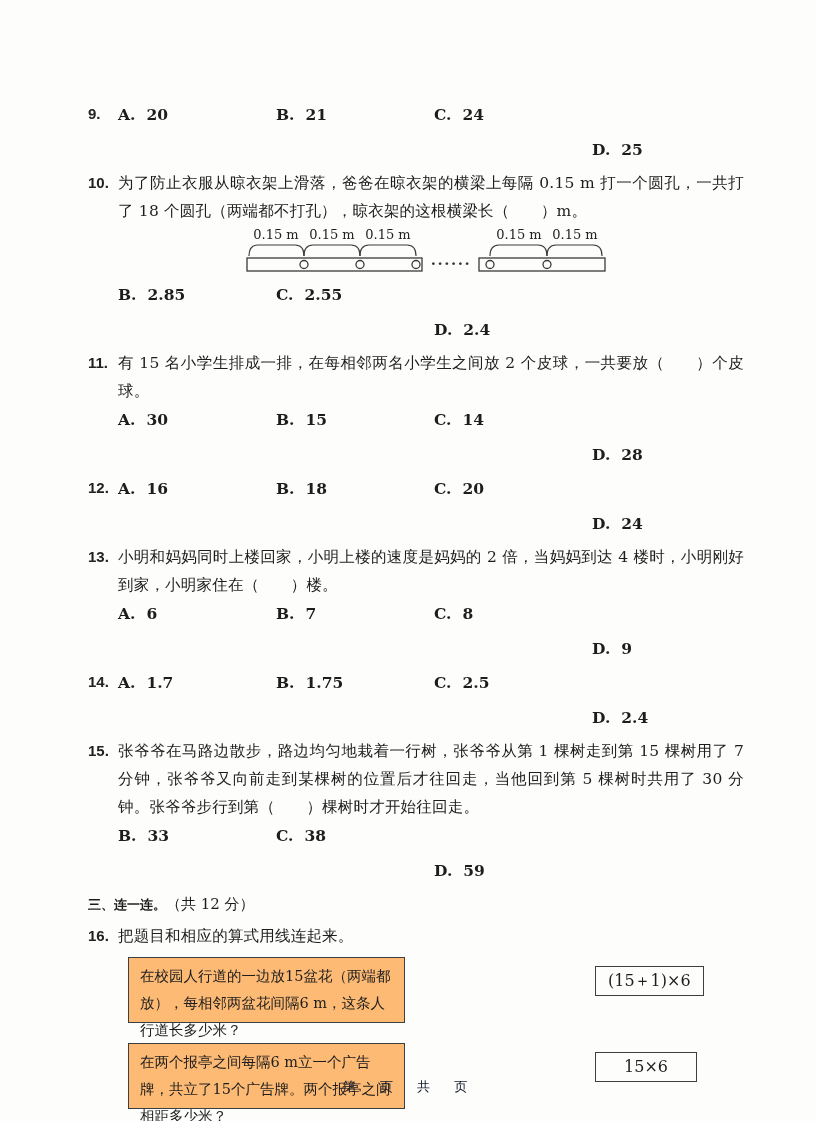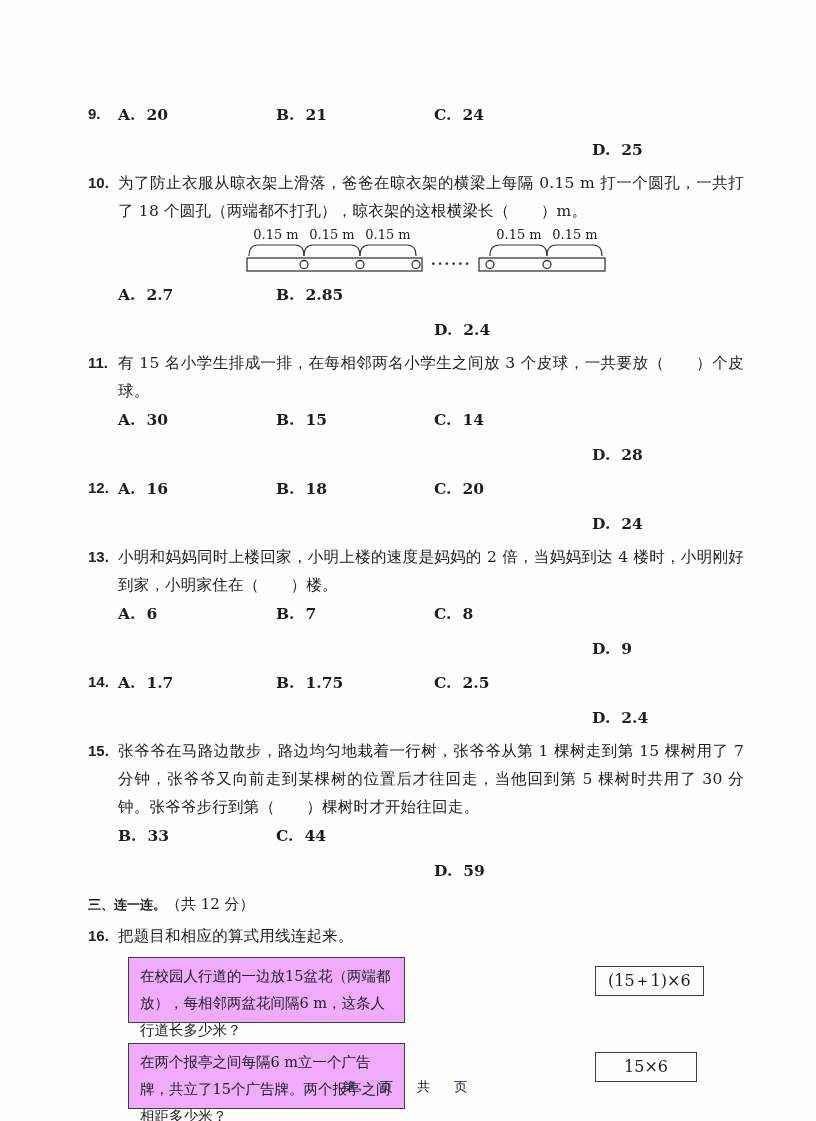--- a/index.html
+++ b/index.html
@@ -51,21 +51,21 @@
   .pair { position: relative; height: 66px; margin-bottom: 20px; }
   .problem-box {
     position: absolute;
     left: 0; top: 0;
     width: 277px;
     height: 66px;
     border: 1.5px solid #3e3e3e;
     padding: 5px 11px;
     font-size: 14.5px;
     line-height: 27px;
-    background: #f0abfc;
+    background: #fdba74;
   }
   .expr-box {
     position: absolute;
     left: 467px;
     top: 9px;
     min-width: 102px;
     border: 1.5px solid #3e3e3e;
     padding: 2px 12px;
     font-size: 16px;
     line-height: 24px;
@@ -136,31 +136,31 @@
             <text class="dots" x="206" y="41" text-anchor="middle">······</text>
 
             <g stroke="#3a3a3a" stroke-width="1.3" fill="none">
               <rect x="234" y="30" width="126" height="13" fill="#fdfdfc"></rect>
               <circle cx="245" cy="36.5" r="4" fill="#fdfdfc"></circle>
               <circle cx="302" cy="36.5" r="4" fill="#fdfdfc"></circle>
             </g>
           </svg>
         </div>
         <div class="opts">
-          <span class="opt"><span class="lab">A.</span><span>2.7</span></span>
           <span class="opt"><span class="lab">B.</span><span>2.85</span></span>
+          <span class="opt"><span class="lab">C.</span><span>2.55</span></span>
           <span class="opt"><span class="lab">D.</span><span>2.4</span></span>
         </div>
       </div>
     </div>
 
     <div class="q">
       <div class="qnum">11.</div>
       <div class="qbody">
-        <p class="qtext">有 15 名小学生排成一排，在每相邻两名小学生之间放 3 个皮球，一共要放（　　）个皮球。</p>
+        <p class="qtext">有 15 名小学生排成一排，在每相邻两名小学生之间放 2 个皮球，一共要放（　　）个皮球。</p>
         <div class="opts">
           <span class="opt"><span class="lab">A.</span><span>30</span></span>
           <span class="opt"><span class="lab">B.</span><span>15</span></span>
           <span class="opt"><span class="lab">C.</span><span>14</span></span>
           <span class="opt"><span class="lab">D.</span><span>28</span></span>
         </div>
       </div>
     </div>
 
     <div class="q">
@@ -199,21 +199,21 @@
         </div>
       </div>
     </div>
 
     <div class="q">
       <div class="qnum">15.</div>
       <div class="qbody">
         <p class="qtext">张爷爷在马路边散步，路边均匀地栽着一行树，张爷爷从第 1 棵树走到第 15 棵树用了 7 分钟，张爷爷又向前走到某棵树的位置后才往回走，当他回到第 5 棵树时共用了 30 分钟。张爷爷步行到第（　　）棵树时才开始往回走。</p>
         <div class="opts">
           <span class="opt"><span class="lab">B.</span><span>33</span></span>
-          <span class="opt"><span class="lab">C.</span><span>44</span></span>
+          <span class="opt"><span class="lab">C.</span><span>38</span></span>
           <span class="opt"><span class="lab">D.</span><span>59</span></span>
         </div>
       </div>
     </div>
 
     <div class="sec-row">
       <span class="sec-title">三、连一连。</span><span class="sec-score">（共 12 分）</span>
     </div>
 
     <div class="q">

